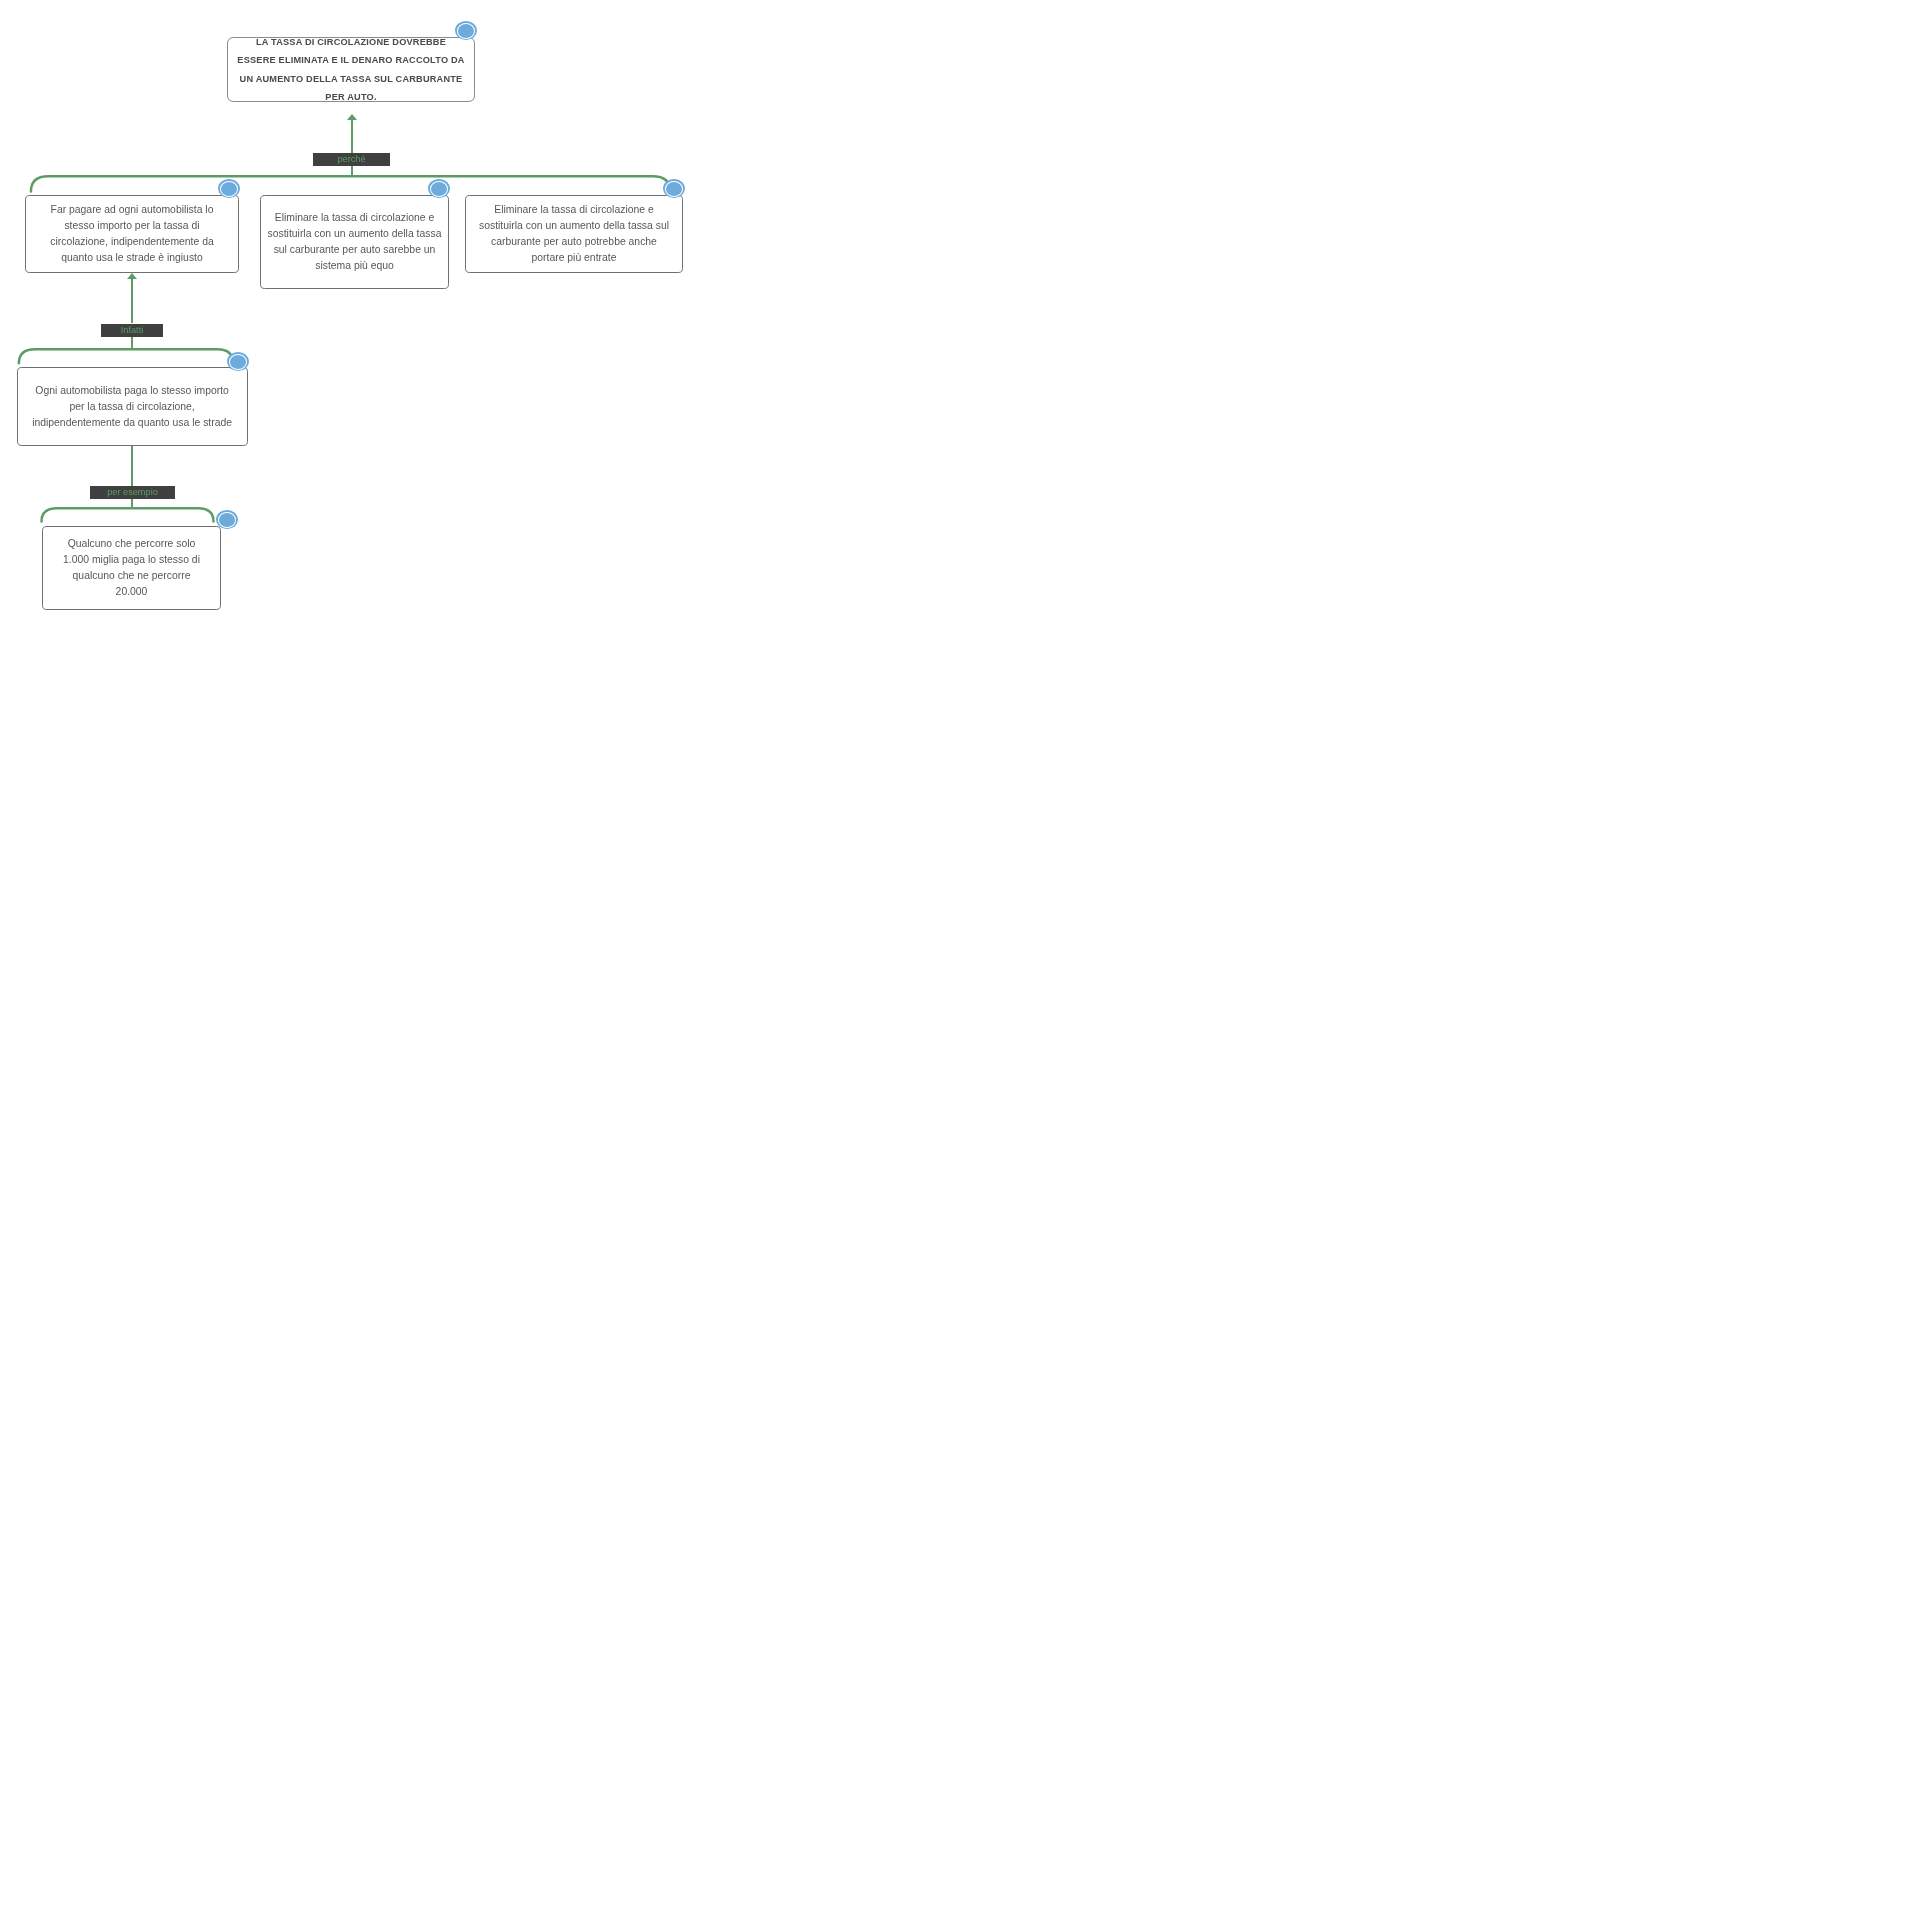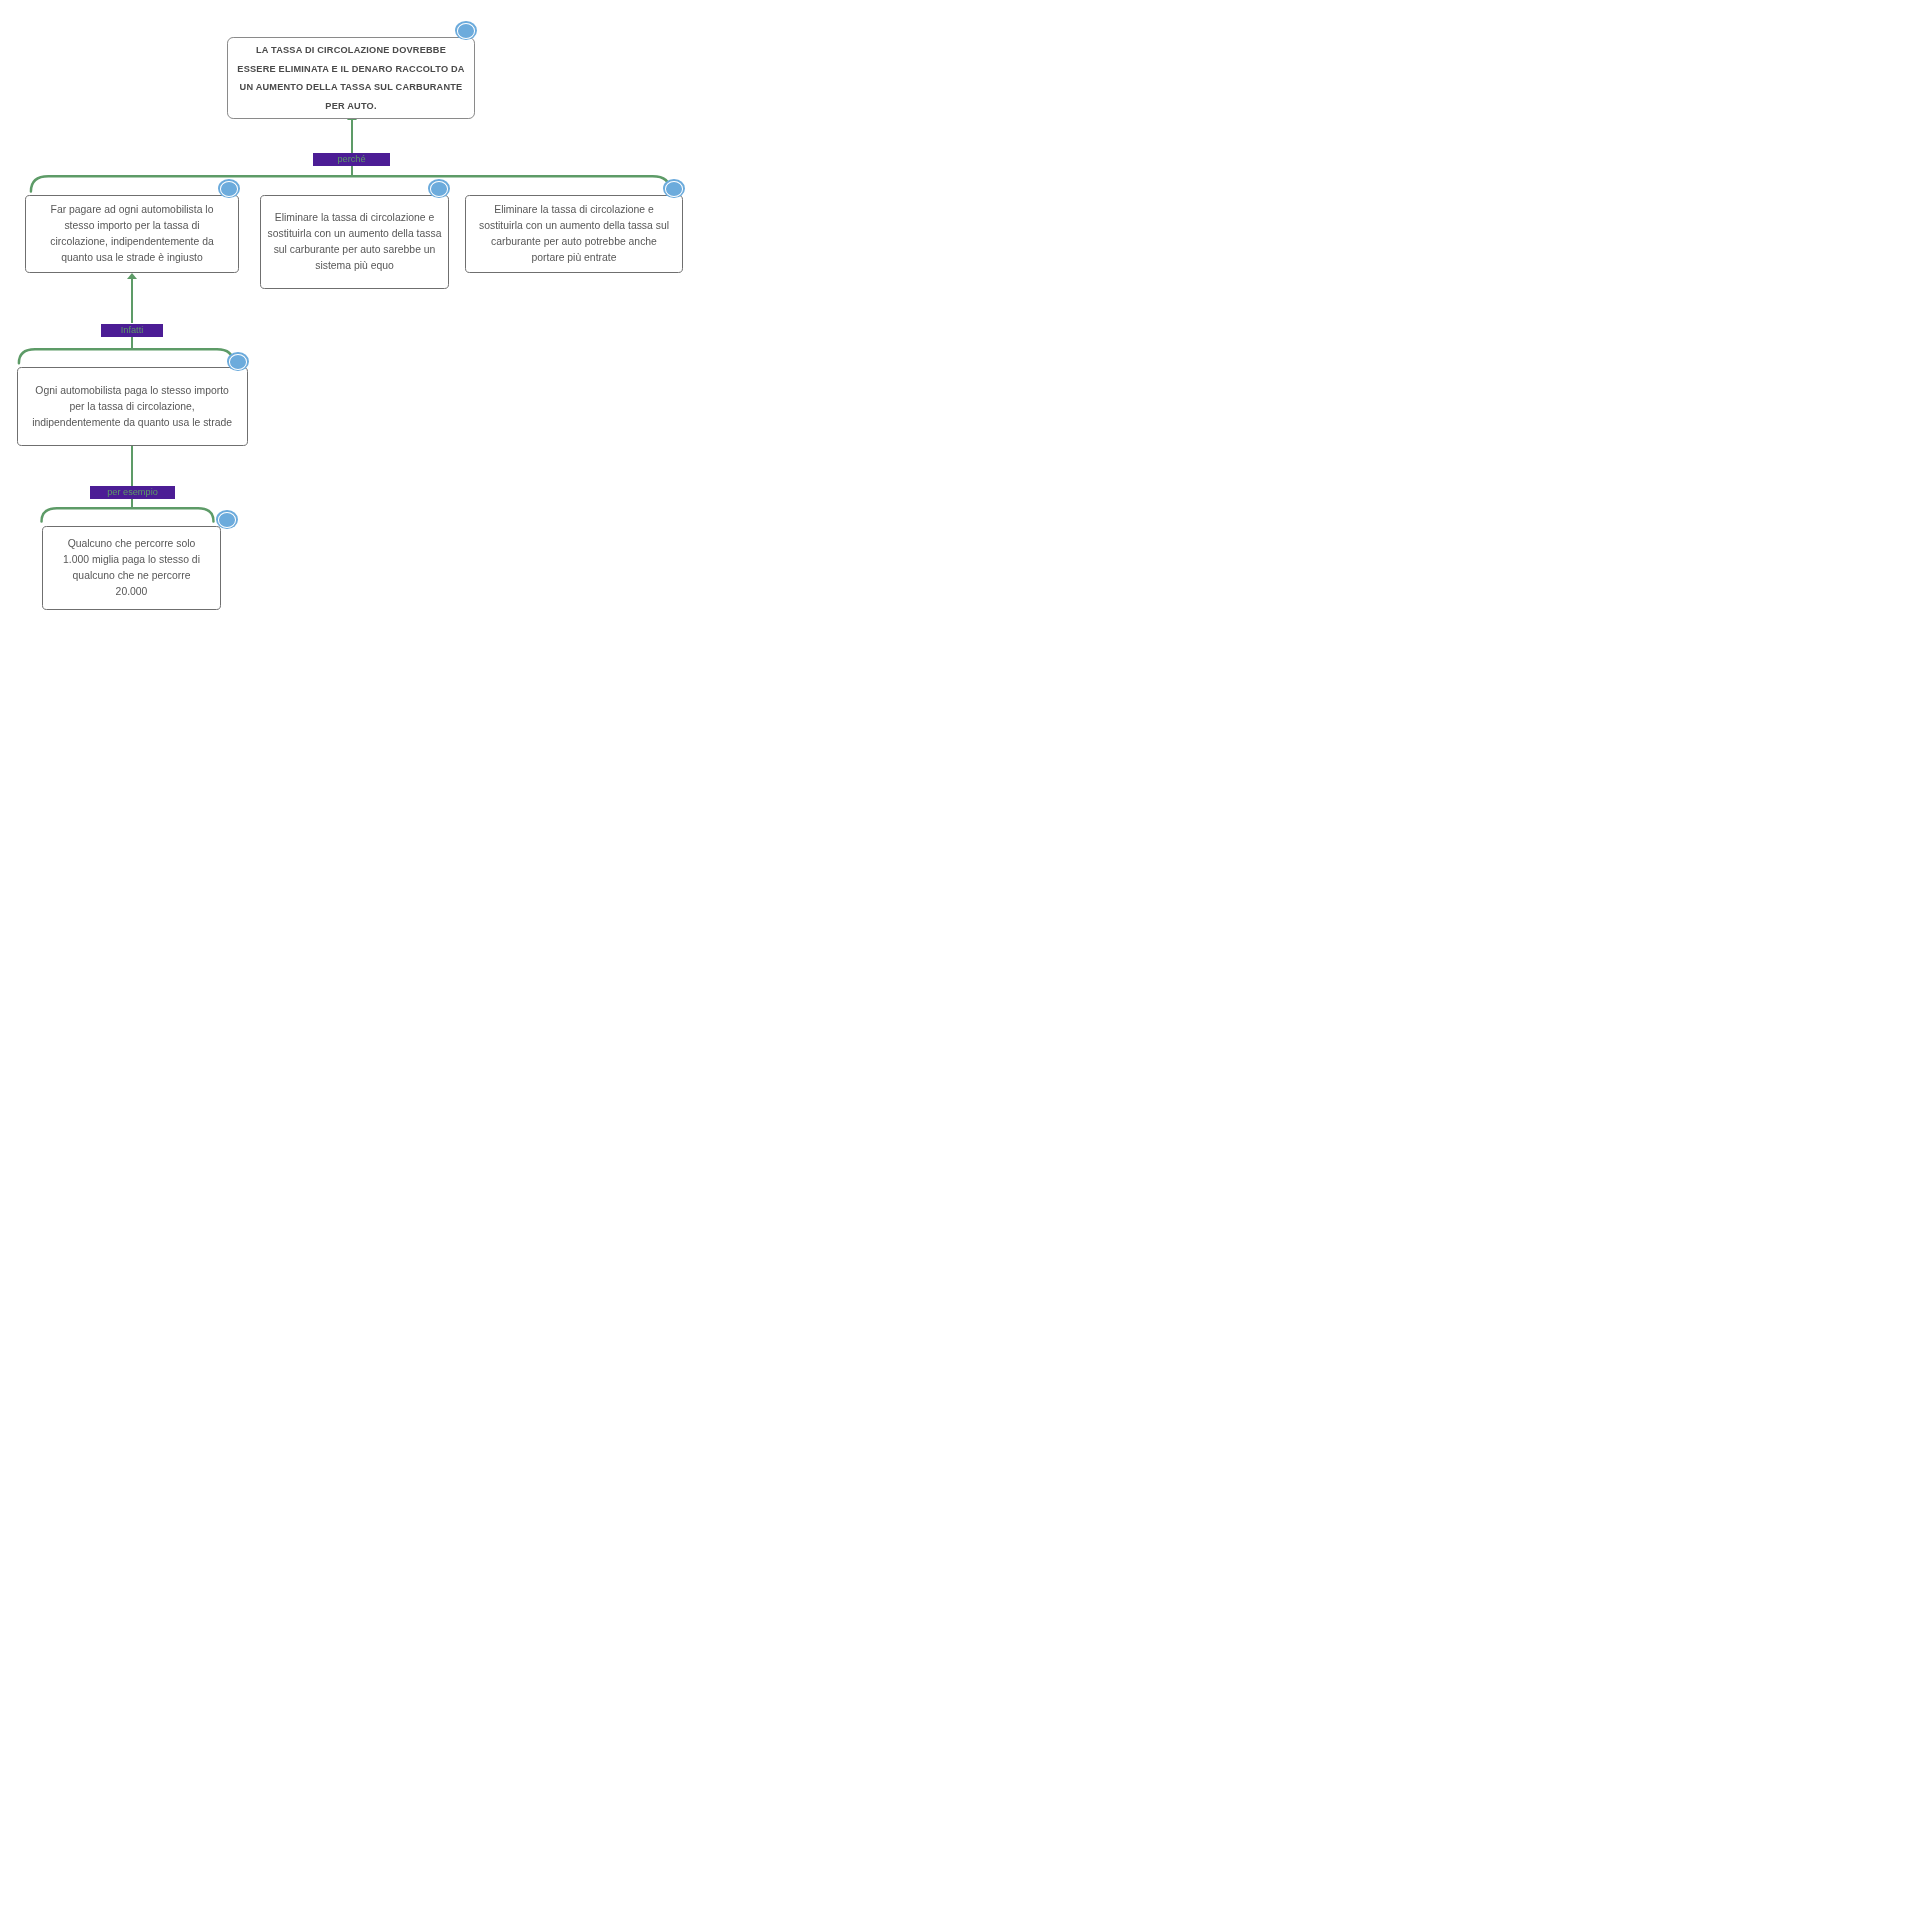--- a/index.html
+++ b/index.html
@@ -99,21 +99,21 @@
   .bracket path {
     fill: none;
     stroke: #5d9b67;
     stroke-width: 6.5;
     stroke-linecap: round;
   }
   .edge-label {
     position: absolute;
     text-align: center;
     color: #5d9b67;
-    background: #4c1d95;
+    background: #404040;
     font-size: 9.2px;
     line-height: 13px;
     z-index: 2;
   }
 </style>
 </head>
 <body>
 
 <div class="canvas">
 
@@ -133,21 +133,21 @@
     <path d="M 4 42 Q 4 6 46 6 L 519 6 Q 561 6 561 42"></path>
   </svg>
 
   <div class="shaft" style="left:131px; top:446px; height:40px;"></div>
   <div class="edge-label" style="left:90px; top:486px; width:85px; height:13px;">per esempio</div>
   <div class="shaft" style="left:131px; top:498px; height:10px;"></div>
   <svg class="bracket" style="left:40px; top:506px;" width="175" height="17" viewBox="0 0 455 44">
     <path d="M 4 40 Q 4 6 44 6 L 411 6 Q 451 6 451 40"></path>
   </svg>
 
-  <div class="node main" style="left:227px; top:37px; width:248px; height:82px; padding:0 7.7px;">
+  <div class="node main" style="left:227px; top:37px; width:248px; height:65px; padding:0 7.7px;">
     <div class="node-text">La tassa di circolazione dovrebbe essere eliminata e il denaro raccolto da un aumento della tassa sul carburante per auto.</div>
   </div>
   <div class="badge" style="left:455px; top:21px;">
     <span>1.1</span>
   </div>
 
   <div class="node" style="left:25px; top:195px; width:214px; height:78px; padding:0 21px;">
     <div class="node-text">Far pagare ad ogni automobilista lo stesso importo per la tassa di circolazione, indipendentemente da quanto usa le strade è ingiusto</div>
   </div>
   <div class="badge" style="left:218px; top:179px;">

